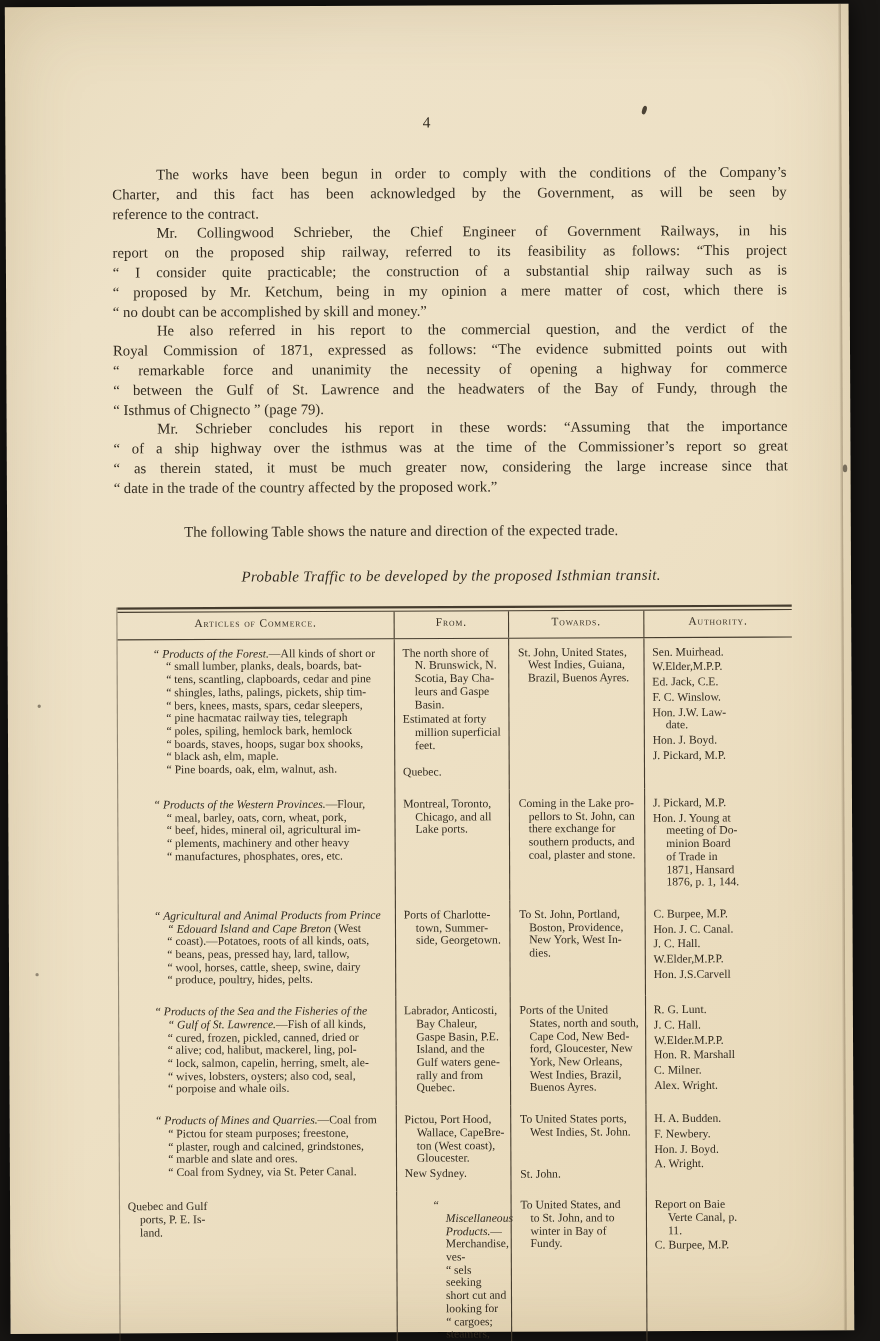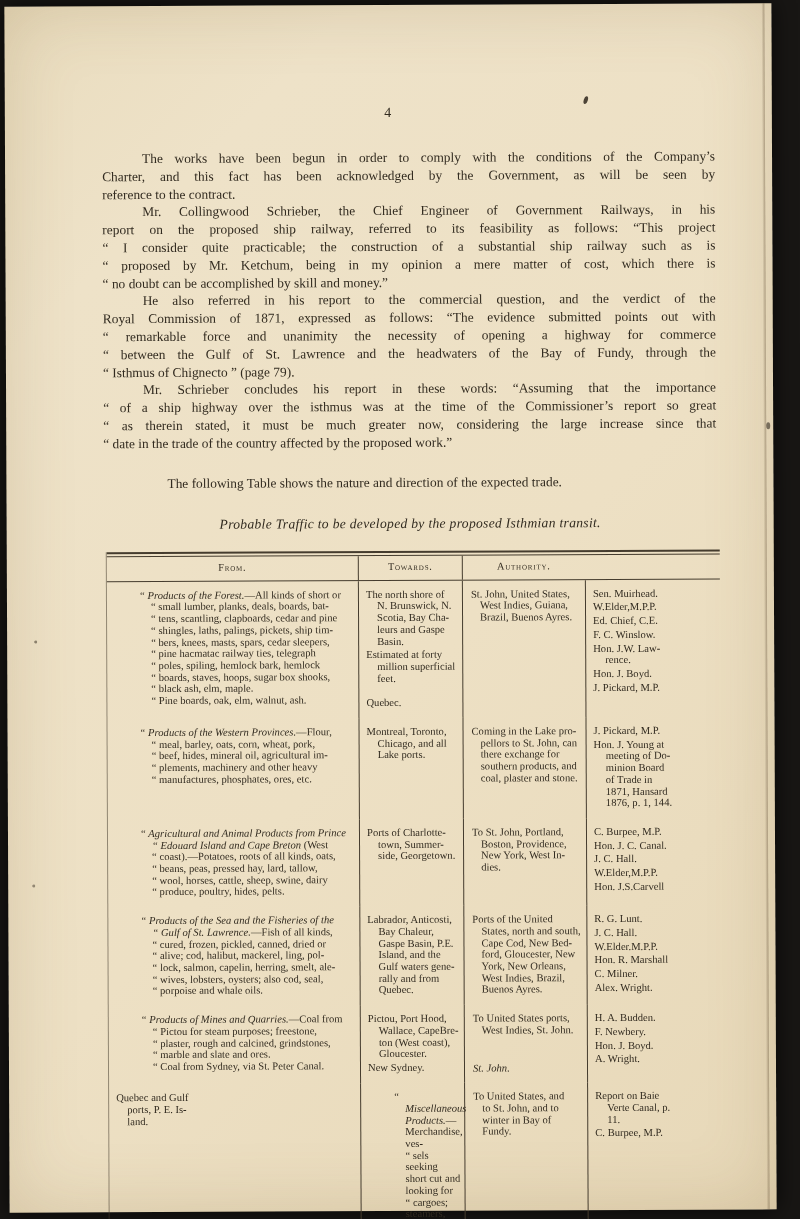--- a/index.html
+++ b/index.html
@@ -73,21 +73,21 @@
     padding-left:44px;padding-right:4px;text-indent:-12px;
     white-space:pre-line;
   }
   .lead{font-style:italic;}
   .blk{white-space:pre-line;}
   .from-cell .blk{padding-left:18px;padding-right:2px;text-indent:-11px;}
   .towards-cell .blk{padding-left:17px;padding-right:2px;text-indent:-9px;}
   .auth-cell .blk{padding-left:19px;padding-right:2px;text-indent:-12px;}
   .blk + .blk{margin-top:2px;}
   .blk.gap1{margin-top:13px;}
-  .blk.gap2{margin-top:26px;font-style:italic;}
+  .blk.gap2{margin-top:26px;}
 </style>
 </head>
 <body>
 
 <div class="paper">
 
   <div class="edge-crease"></div>
   <div class="speck" style="left:579px;top:92px;width:4px;height:8px;transform:rotate(18deg);"></div>
   <div class="speck" style="left:27px;top:634px;width:3px;height:3px;opacity:.6;"></div>
   <div class="speck" style="left:24px;top:878px;width:3px;height:3px;opacity:.55;"></div>
@@ -124,20 +124,21 @@
   </div>
 
   <div class="table-intro">The following Table shows the nature and direction of the expected trade.</div>
   <div class="table-caption">Probable Traffic to be developed by the proposed Isthmian transit.</div>
 
   <div class="ttable">
     <div class="rule1"></div>
     <div class="rule2"></div>
 
     <div class="thead">
+      <div class="hcell">Articles of Commerce.</div>
       <div class="hcell">From.</div>
       <div class="hcell">Towards.</div>
       <div class="hcell">Authority.</div>
     </div>
 
     <div class="trow">
       <div class="cell articles-cell">
         <div class="articles-text"><span class="lead">“ Products of the Forest.</span><span>—All kinds of short or
 “ small lumber, planks, deals, boards, bat-
 “ tens, scantling, clapboards, cedar and pine
@@ -161,24 +162,24 @@
         <div class="blk gap1">Quebec.</div>
       </div>
       <div class="cell towards-cell">
         <div class="blk">St. John, United States,
 West Indies, Guiana,
 Brazil, Buenos Ayres.</div>
       </div>
       <div class="cell auth-cell">
         <div class="blk">Sen. Muirhead.</div>
         <div class="blk">W.Elder,M.P.P.</div>
-        <div class="blk">Ed. Chief, C.E.</div>
+        <div class="blk">Ed. Jack, C.E.</div>
         <div class="blk">F. C. Winslow.</div>
         <div class="blk">Hon. J.W. Law-
-rence.</div>
+date.</div>
         <div class="blk">Hon. J. Boyd.</div>
         <div class="blk">J. Pickard, M.P.</div>
       </div>
     </div>
 
     <div class="trow">
       <div class="cell articles-cell">
         <div class="articles-text"><span class="lead">“ Products of the Western Provinces.</span><span>—Flour,
 “ meal, barley, oats, corn, wheat, pork,
 “ beef, hides, mineral oil, agricultural im-

